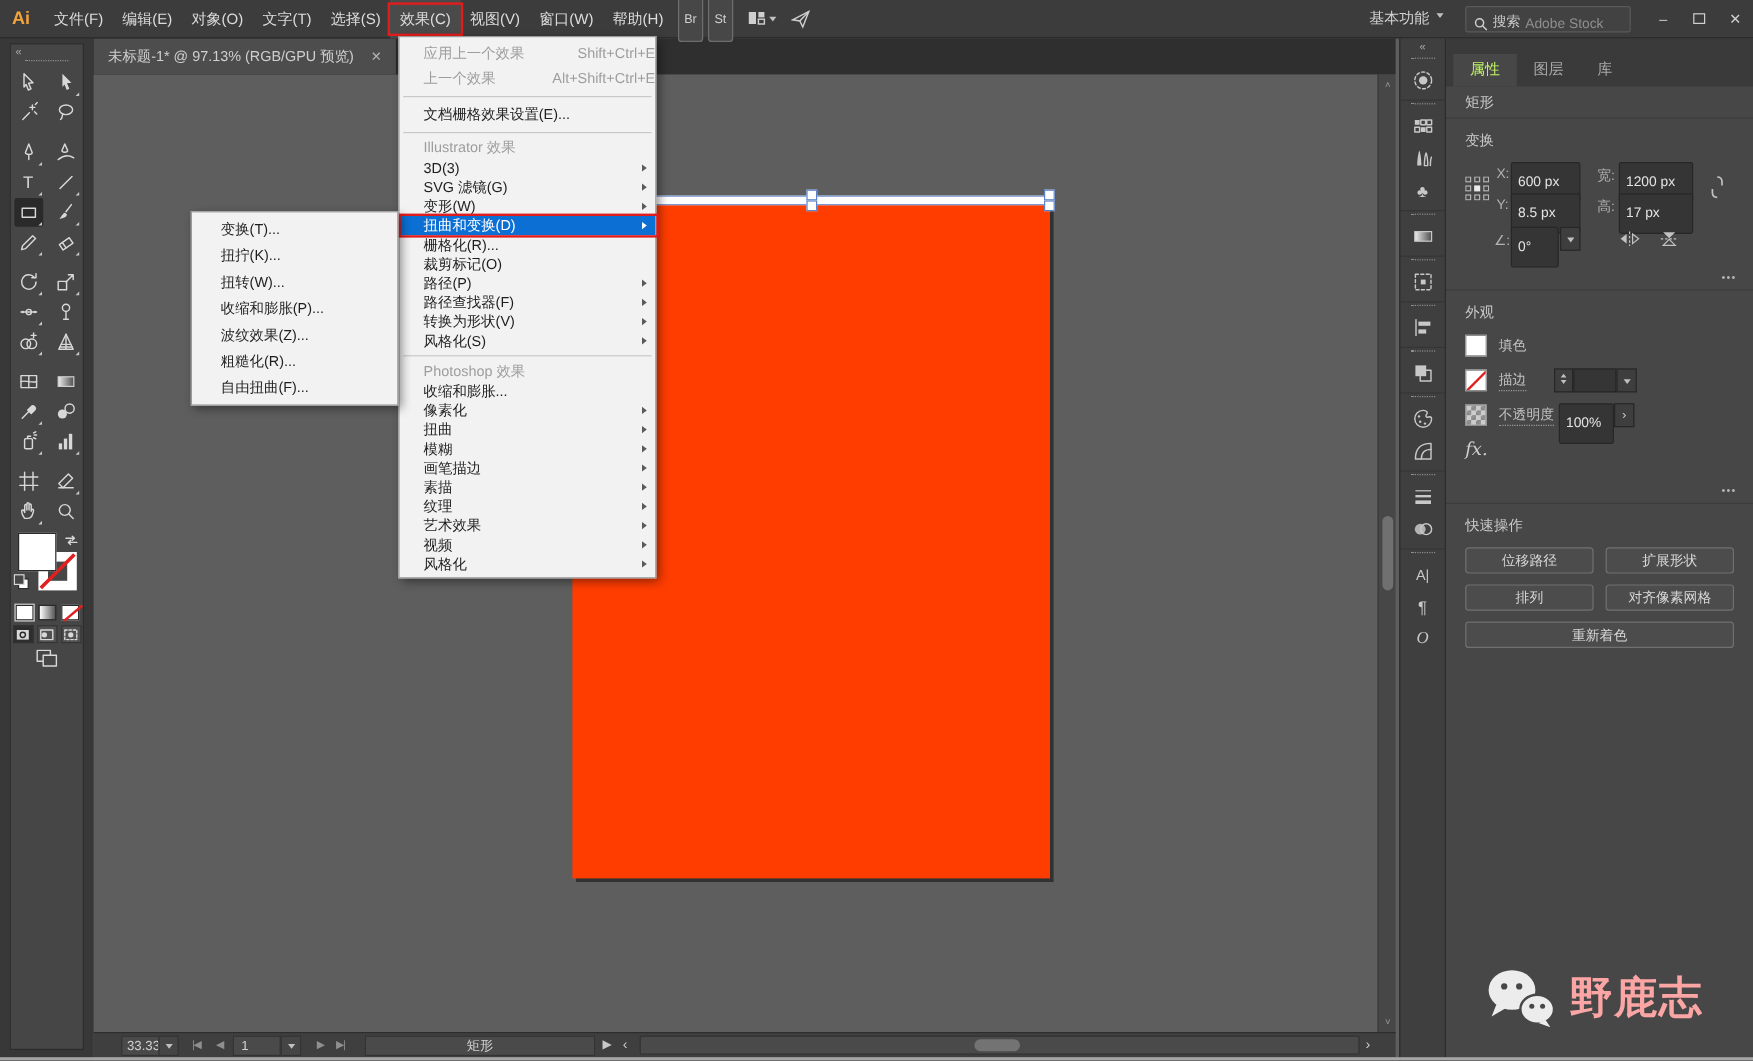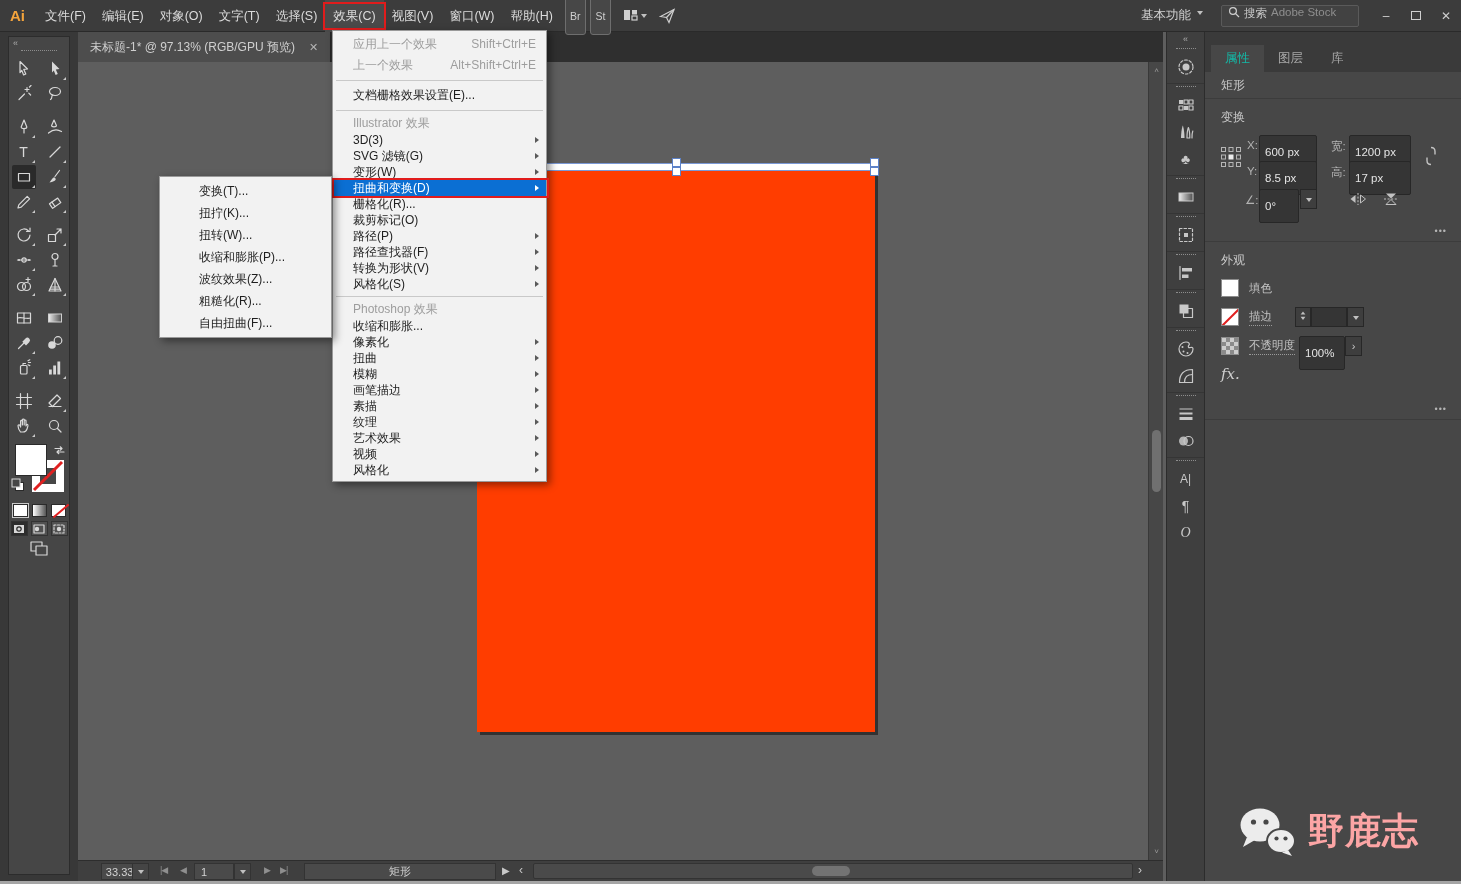--- a/index.html
+++ b/index.html
@@ -14,21 +14,21 @@
 .mitem{padding:0 8px;line-height:32px;color:#dcdcdc;position:relative;white-space:nowrap}
 .mitem.open{background:#4a4a4a}
 .redbox::before{content:"";position:absolute;left:-2px;right:-2px;top:2px;bottom:2px;
   border:2px solid #e11c1c;z-index:60;pointer-events:none}
 .mb-sq{width:21px;height:39px;border:1px solid #6e6e6e;border-radius:3px;display:inline-flex;
   align-items:center;justify-content:center;font-size:10.5px;color:#cfcfcf;margin-left:4px;background:#474747}
 .mb-ico{display:inline-flex;align-items:center;margin-left:12px;gap:3px}
 .flex1{flex:1}
 .workspace{display:inline-flex;align-items:flex-start;margin-right:18px;color:#d2d2d2}
 .search-box{width:138px;height:22px;background:#424242;border:1px solid #5a5a5a;border-radius:2px;
-  display:inline-flex;align-items:flex-start;padding:0 6px;gap:4px;font-size:11.5px;margin-right:12px}
+  display:inline-flex;align-items:flex-end;padding:0 6px;gap:4px;font-size:11.5px;margin-right:12px}
 .s-label{color:#c9c9c9}.s-hint{color:#8e8e8e}
 .win-btn{width:30px;height:32px;display:inline-flex;align-items:center;justify-content:center;
   color:#cfcfcf;font-size:12px}
 .maxbox{width:10px;height:9px;border:1px solid #cfcfcf;display:inline-block}
 .chev{width:0;height:0;border:3px solid transparent;border-top:4px solid #c0c0c0;display:inline-block;margin-top:4px}
 .chev.up{border-top:none;border-bottom:4px solid #c0c0c0;margin-top:0}
 .mb-svg{stroke:#cfcfcf;fill:none;stroke-width:1.2}
 .mb-svg .f{fill:#cfcfcf;stroke:none}
 
 
@@ -81,50 +81,50 @@
 .vchev{position:absolute;left:0;width:15px;text-align:center;color:#9a9a9a;font-size:8px}
 
 
 .menu{position:absolute;background:#f2f2f2;border:1px solid #9a9a9a;
   box-shadow:3px 3px 8px rgba(0,0,0,.45);z-index:50;font-size:12px;color:#1e1e1e;padding:3px 0}
 .effect-menu{left:332px;top:30px;width:215px}
 .mi{position:relative;height:16px;line-height:16px;padding-left:20px;white-space:nowrap}
 .mi.tall{height:21px;line-height:21px}
 .mi.ind{}
 .mi.dis{color:#9d9d9d}
-.mi .sc{position:absolute;right:10px}
+.mi .sc{position:absolute;right:0}
 .mi.hl{background:#0b6fd3;color:#fff}
 .mhdr{height:17px;line-height:17px;padding-left:20px;color:#9d9d9d}
 .msep{height:1px;background:#c9c9c9;margin:4px 3px}
 .mi.arr::after{content:"";position:absolute;right:7px;top:50%;transform:translateY(-50%);
   border-left:4px solid #5a5a5a;border-top:3.5px solid transparent;border-bottom:3.5px solid transparent}
 .mi.hl.arr::after{border-left-color:#fff}
 .mi.redbox2::before{content:"";position:absolute;left:-1px;right:-3px;top:-2px;bottom:-2px;
   border:2px solid #e11c1c;pointer-events:none;z-index:5}
 .submenu{left:159px;top:176px;width:173px}
-.smi{position:relative;height:22px;line-height:22px;padding-left:39px}
+.smi{position:relative;height:22px;line-height:22px;padding-left:24px}
 .smi.redbox2::before{left:2px;right:6px;top:-1px;bottom:-1px}
 
 
 .dock{position:absolute;left:1166px;top:32px;width:39px;bottom:0;background:#3f3f3f;
   border-left:1px solid #2c2c2c;border-right:1px solid #2c2c2c;z-index:5}
 .dock-head{height:14px;display:flex;align-items:center;justify-content:center;color:#ababab;font-size:9px}
 .dgroup{border-bottom:1px solid #353535;padding:1px 0 3px}
 .ddots{height:3px;width:20px;margin:1px auto 2px;border-top:1px dotted #8d8d8d}
 .dico{width:100%;height:27px;display:flex;align-items:center;justify-content:center;color:#c8c8c8}
 .dk{stroke:#c8c8c8;fill:none;stroke-width:1.2;stroke-linecap:round;stroke-linejoin:round}
 .dk .fl{fill:#c8c8c8;stroke:none}
 .dglyph{color:#c8c8c8;font-size:14px;line-height:1}
 .dglyph.it{font-family:"Liberation Serif",serif;font-style:italic}
 
 
 .props{position:absolute;left:1205px;top:32px;width:256px;bottom:0;background:#474747;z-index:5}
 .ptabs{height:40px;background:#3a3a3a;display:flex;align-items:flex-end;padding-left:6px}
 .ptab{height:27px;line-height:27px;padding:0 14px;font-size:12.5px;color:#a8a8a8}
-.ptab.active{background:#474747;color:#14b8a6}
+.ptab.active{background:#474747;color:#bef264}
 .pobj{height:27px;line-height:27px;padding:0 16px;font-size:12px;color:#c9c9c9;border-bottom:1px solid #3c3c3c}
 .psec{padding:10px 16px 8px;border-bottom:1px solid #3c3c3c;position:relative}
 .ptitle{font-size:12px;color:#c9c9c9;margin-bottom:9px}
 .tf{position:relative;height:84px}
 .tlabel{position:absolute;font-size:11.5px;color:#b2b2b2}
 .tfield{position:absolute;height:20px;background:#353535;border:1px solid #272727;border-radius:2px;
   color:#e4e4e4;font-size:11.5px;padding:16px 5px;font-family:inherit}
 .chevbox{position:absolute;width:17px;height:20px;background:#3e3e3e;border:1px solid #272727;
   display:flex;align-items:center;justify-content:center}
 .refpt rect{fill:none;stroke:#b5b5b5}
@@ -749,20 +749,30 @@
         <span class="alabel dotted">不透明度</span>
         <input class="tfield" style="left: 78px; top: 0px; width: 46px;" value="100%">
         <div class="chevbox2" style="left:124px;top:0">
             <span>›</span>
           </div>
       </div>
       <div class="fx-btn">fx.</div>
       <div class="more">•••</div>
     </div>
 
+    <div class="psec" style="border-bottom:none">
+      <div class="ptitle">快速操作</div>
+      <div class="qgrid">
+        <div class="qbtn">位移路径</div>
+        <div class="qbtn">扩展形状</div>
+        <div class="qbtn">排列</div>
+        <div class="qbtn">对齐像素网格</div>
+        <div class="qbtn wide">重新着色</div>
+      </div>
+    </div>
 
     <div class="watermark">
       <svg width="58" height="50" viewBox="0 0 58 50">
         <ellipse cx="22" cy="19" rx="19.5" ry="16.5" fill="#ececec"></ellipse>
         <path d="M9 31 L5 41 L17 34 Z" fill="#ececec"></path>
         <circle cx="15.5" cy="16" r="2.6" fill="#474747"></circle>
         <circle cx="28" cy="16" r="2.6" fill="#474747"></circle>
         <ellipse cx="43" cy="35" rx="14" ry="12" fill="#ececec" stroke="#474747" stroke-width="2"></ellipse>
         <path d="M50 44 l4 6 -10 -3.5 Z" fill="#ececec"></path>
         <circle cx="38.5" cy="32.5" r="2.1" fill="#474747"></circle>

